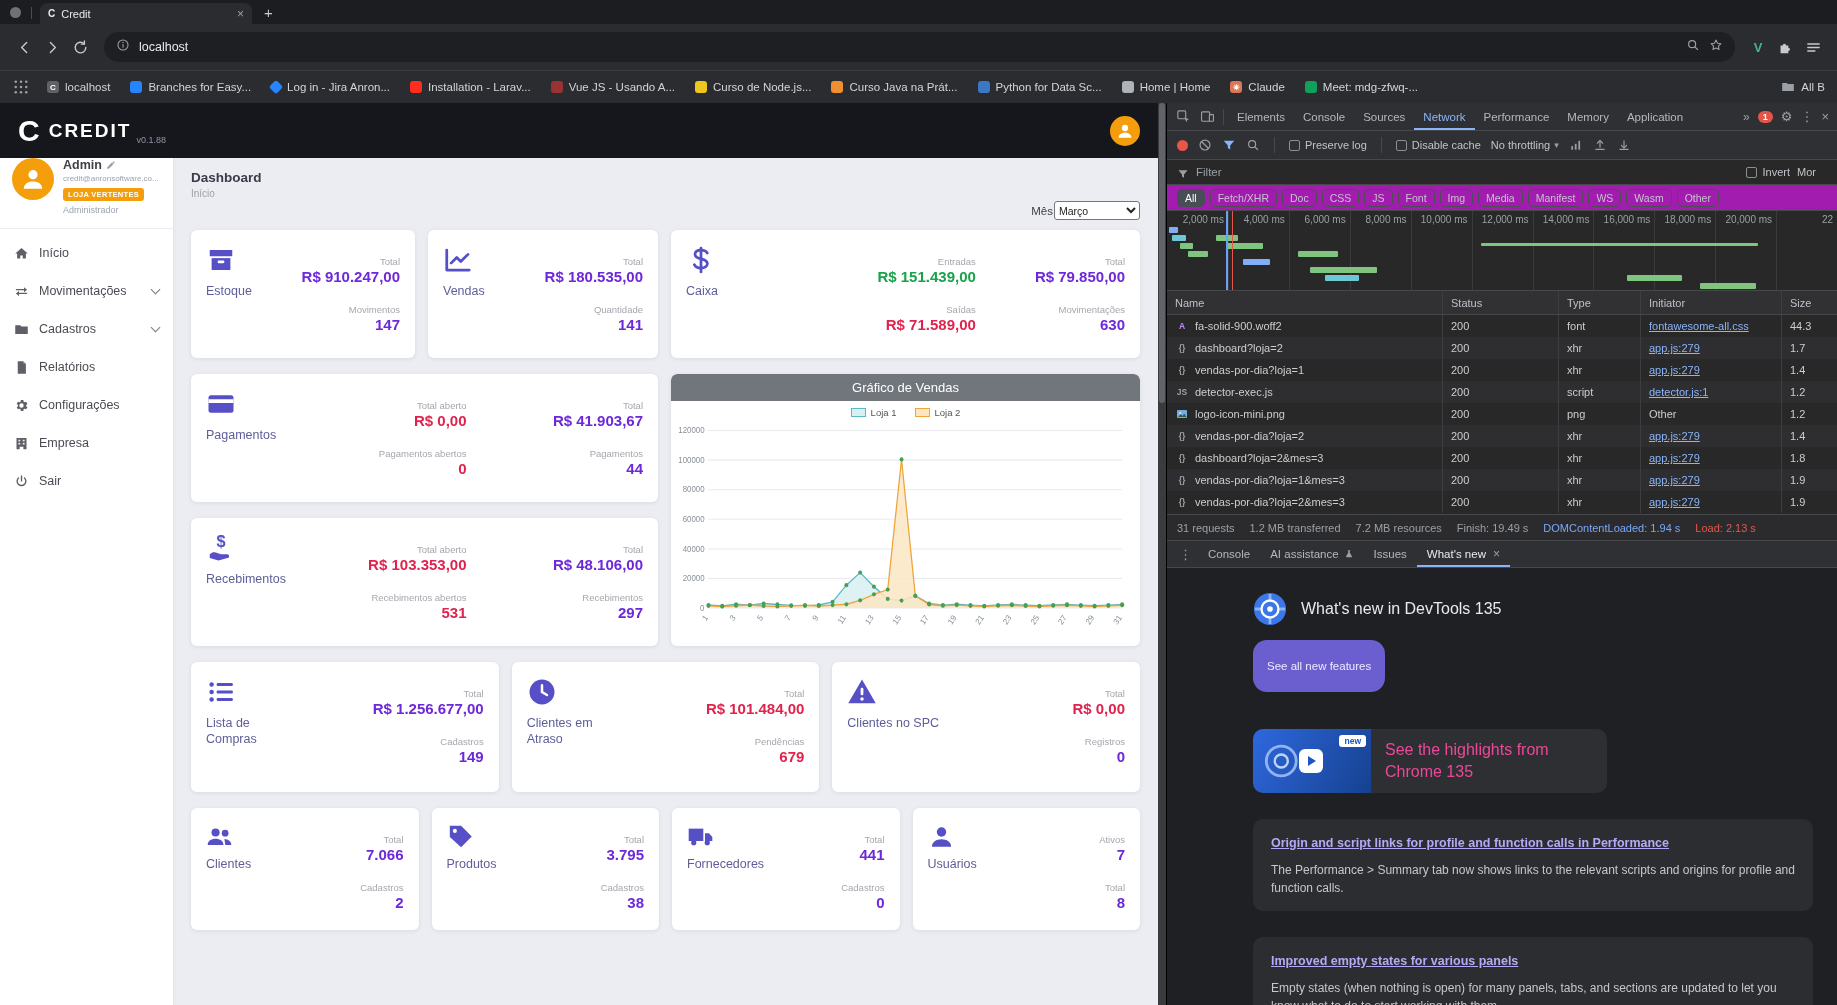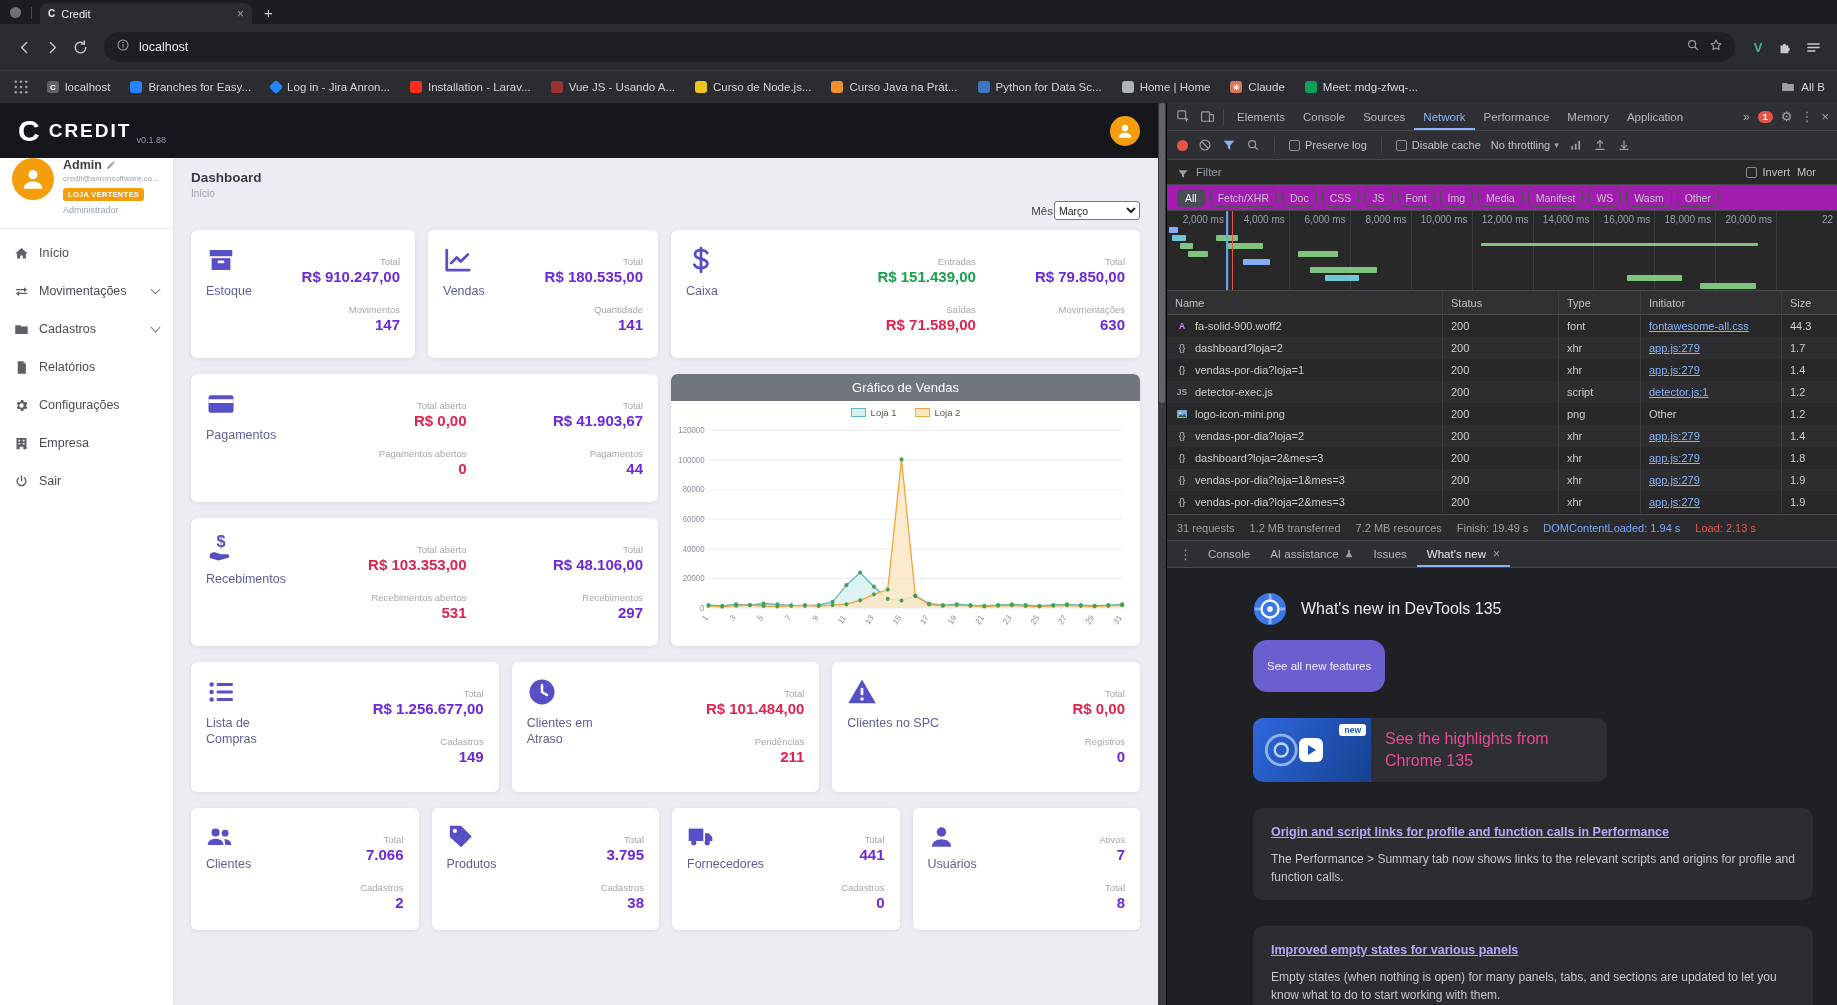--- a/index.html
+++ b/index.html
@@ -149,21 +149,21 @@
 .dtab.on{color:#e8eaed;box-shadow:inset 0 -2px 0 #8ab4f8}
 .dtx{color:#9aa0a6;font-size:12px;margin-left:2px}
 .flask-ic{width:10px;height:10px;color:#9aa0a6}
 .flask-ic svg{width:10px;height:10px;display:block}
 .dt-wn{height:437px;background:#1f2023;overflow:hidden;padding:24px 26px 0 86px;flex:none}
 .wn-titlerow{display:flex;align-items:center;gap:14px}
 .wn-logo{width:34px;height:34px;flex:none}
 .wn-logo svg{width:100%;height:100%}
 .wn-title{font-size:16px;color:#e8eaed}
 .wn-cta{display:inline-block;margin-top:14px;background:#6b5fcf;color:#efeaff;font-size:11.5px;padding:20px 14px;border-radius:14px;border:none;font-family:inherit;cursor:pointer}
-.wn-highlight{margin-top:26px;width:354px;background:#2e2f33;border-radius:10px;display:flex;align-items:center;gap:14px;overflow:hidden}
+.wn-highlight{margin-top:37px;width:354px;background:#2e2f33;border-radius:10px;display:flex;align-items:center;gap:14px;overflow:hidden}
 .wn-thumb{width:118px;height:64px;background:linear-gradient(120deg,#2e68de,#16418f);position:relative;flex:none}
 .wn-reticle{position:absolute;left:4px;top:6px;width:56px;height:52px;opacity:.9}
 .wn-play{position:absolute;left:46px;top:20px;width:24px;height:24px;background:#fff;border-radius:6px;display:flex;align-items:center;justify-content:center}
 .wn-play span{width:0;height:0;border-left:8px solid #1a56c4;border-top:5px solid transparent;border-bottom:5px solid transparent;margin-left:2px}
 .wn-new{position:absolute;right:5px;top:6px;background:#fff;color:#1a56c4;font-size:8.5px;font-weight:bold;padding:1px 5px;border-radius:3px}
 .wn-hl-text{font-size:16px;color:#ec4899;line-height:1.35;padding-right:12px}
 .wn-section{margin-top:26px;width:560px;background:#2c2d31;border-radius:10px;padding:14px 18px}
 .wn-h{font-size:12.5px;font-weight:bold;color:#b2aaf6;text-decoration:underline;cursor:pointer}
 .wn-b{margin-top:10px;font-size:12px;color:#c4c7cc;line-height:1.5}
 </style>
@@ -651,21 +651,21 @@
                     <path d="M12 6.5V12l4 2.4" stroke="#fff" stroke-width="2" fill="none" stroke-linecap="round"></path>
                   </svg></div>
                 <div class="card-title">Clientes em Atraso</div>
                 <div class="stats right">
                   <div class="stat">
                     <div class="stat-label">Total</div>
                     <div class="stat-value c-red">R$ 101.484,00</div>
                   </div>
                   <div class="stat">
                     <div class="stat-label">Pendências</div>
-                    <div class="stat-value c-red">211</div>
+                    <div class="stat-value c-red">679</div>
                   </div>
                 </div>
               </div>
               <div class="card">
                 <div class="card-icon"><svg viewBox="0 0 24 24" fill="currentColor">
                     <path d="M12 2 23 21H1z"></path>
                     <rect x="10.9" y="8.5" width="2.2" height="6" rx="1" fill="#fff"></rect>
                     <circle cx="12" cy="17.5" r="1.4" fill="#fff"></circle>
                   </svg></div>
                 <div class="card-title">Clientes no SPC</div>

